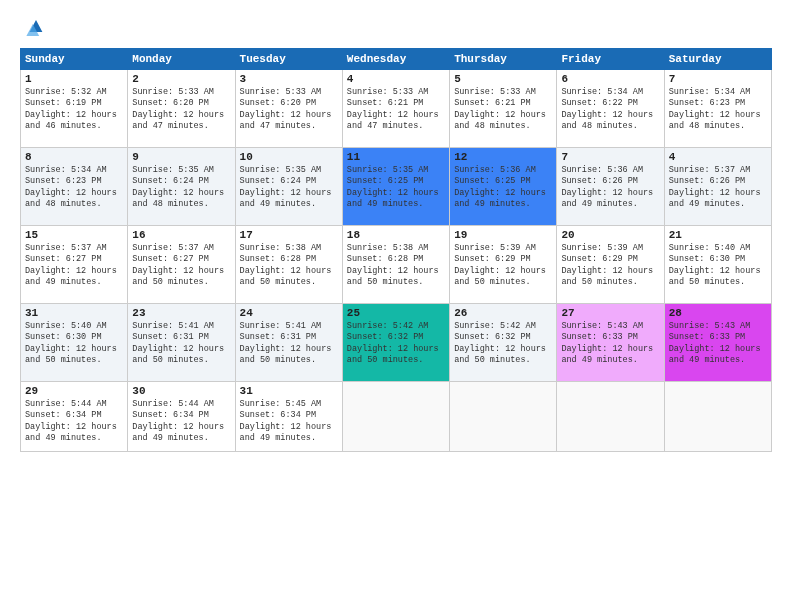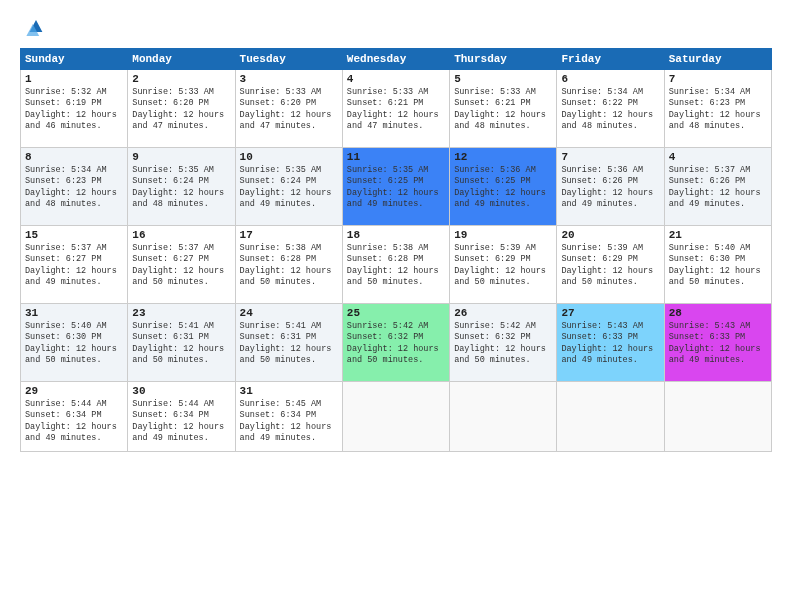--- a/index.html
+++ b/index.html
@@ -232,29 +232,29 @@
         <span class="day-info">Sunrise: 5:40 AM<br>Sunset: 6:30 PM<br>Daylight: 12 hours and 50 minutes.</span>
       </td>
           <td style="background: rgb(240, 244, 248);">
         <span class="day-num">23</span>
         <span class="day-info">Sunrise: 5:41 AM<br>Sunset: 6:31 PM<br>Daylight: 12 hours and 50 minutes.</span>
       </td>
           <td style="background: rgb(240, 244, 248);">
         <span class="day-num">24</span>
         <span class="day-info">Sunrise: 5:41 AM<br>Sunset: 6:31 PM<br>Daylight: 12 hours and 50 minutes.</span>
       </td>
-          <td style="background: #86efac;">
+          <td style="background: #14b8a6;">
         <span class="day-num">25</span>
         <span class="day-info">Sunrise: 5:42 AM<br>Sunset: 6:32 PM<br>Daylight: 12 hours and 50 minutes.</span>
       </td>
           <td style="background: rgb(240, 244, 248);">
         <span class="day-num">26</span>
         <span class="day-info">Sunrise: 5:42 AM<br>Sunset: 6:32 PM<br>Daylight: 12 hours and 50 minutes.</span>
       </td>
-          <td style="background: #7dd3fc;">
+          <td style="background: #f0abfc;">
         <span class="day-num">27</span>
         <span class="day-info">Sunrise: 5:43 AM<br>Sunset: 6:33 PM<br>Daylight: 12 hours and 49 minutes.</span>
       </td>
           <td style="background: #d946ef;">
         <span class="day-num">28</span>
         <span class="day-info">Sunrise: 5:43 AM<br>Sunset: 6:33 PM<br>Daylight: 12 hours and 49 minutes.</span>
       </td>
         </tr>
         <tr class="last-row">
           <td>

